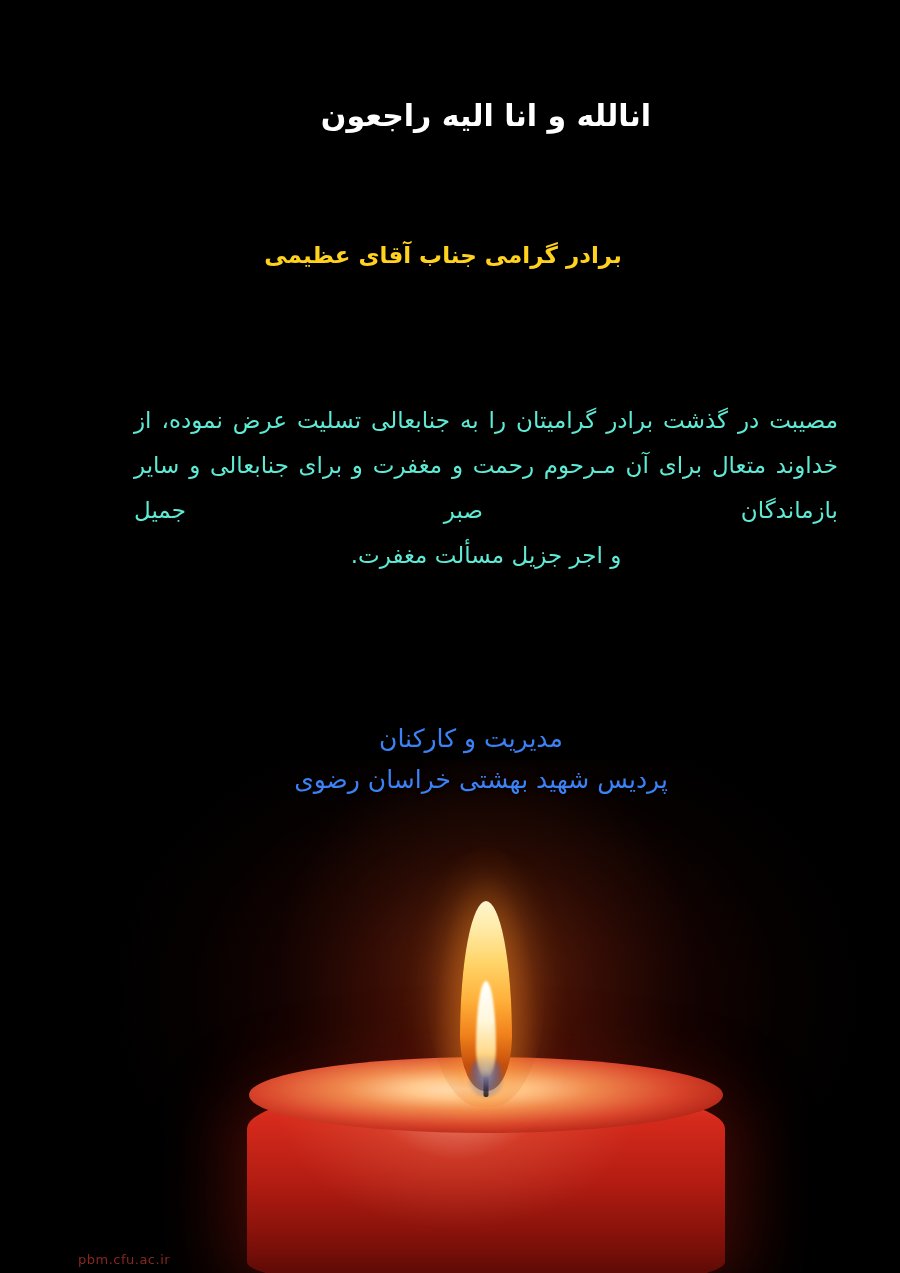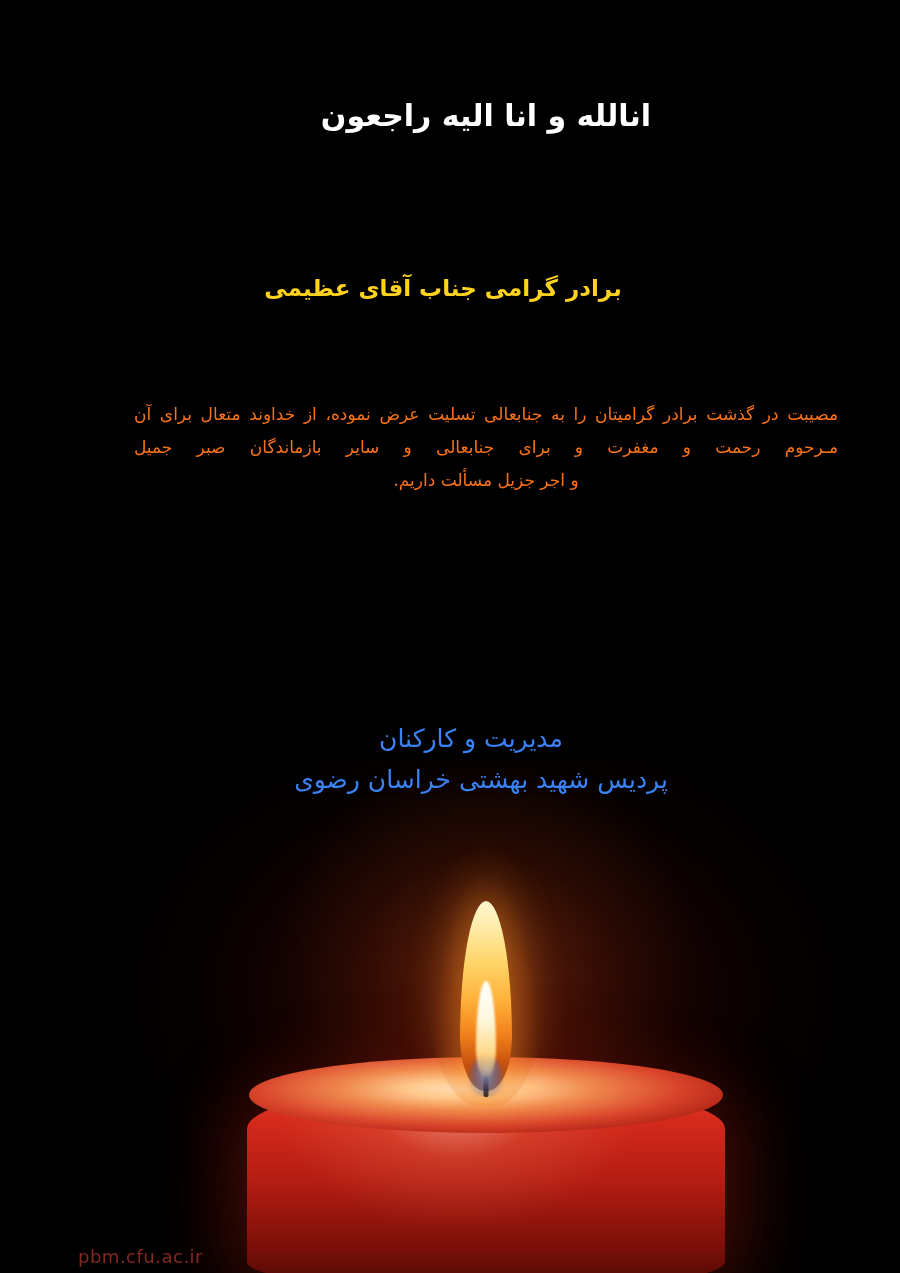--- a/index.html
+++ b/index.html
@@ -72,30 +72,30 @@
     top: 236px;
     right: 66px;
     left: 66px;
     text-align: center;
     color: #ffd21e;
     font-size: 23px;
     font-weight: bold;
     line-height: 1.72;
     text-shadow: 0 0 5px rgba(0,0,0,0.9);
   }
-  .addressee .line1 { display: block; padding-right: 86px; margin-top: 33px; }
+  .addressee .line1 { display: block; padding-right: 86px; }
   .addressee .line2 { display: block; padding-right: 18px; }
 
   .body-text {
     position: absolute;
     top: 398px;
     right: 62px;
     left: 62px;
-    color: #f97316;
-    font-size: 17px;
+    color: #5eead4;
+    font-size: 23px;
     line-height: 1.95;
     text-align: justify;
     text-align-last: justify;
     text-shadow: 0 0 5px rgba(0,0,0,0.9);
   }
   .body-text .last-line {
     display: block;
     text-align: center;
     text-align-last: center;
   }
@@ -218,21 +218,21 @@
     filter: blur(1.5px);
     z-index: 5;
   }
 
   
   .watermark {
     position: absolute;
     left: 6px;
     bottom: 6px;
     color: #8d2b22;
-    font-size: 18px;
+    font-size: 13px;
     letter-spacing: 0.5px;
     opacity: 0.95;
     direction: ltr;
     font-family: "DejaVu Sans", "Liberation Sans", sans-serif;
     z-index: 8;
   }
 </style>
 </head>
 <body>
 
@@ -246,21 +246,21 @@
     <div class="basmala">انالله و انا اليه راجعون</div>
 
     <div class="addressee">
       <span class="line1">برادر گرامی جناب آقای عظیمی</span>
     </div>
 
     <div class="body-text">
       <span>مصیبت در گذشت برادر گرامیتان را به جنابعالی تسلیت</span>
       <span>عرض نموده، از خداوند متعال برای آن مـرحوم رحمت</span>
       <span>و مغفرت و برای جنابعالی و سایر بازماندگان صبر جمیل</span>
-      <span class="last-line">و اجر جزیل مسألت داریم.</span>
+      <span class="last-line">و اجر جزیل مسألت مغفرت.</span>
     </div>
 
     <div class="signature">
       <span class="sig1">مدیریت و کارکنان</span>
       <span class="sig2">پردیس شهید بهشتی خراسان رضوی</span>
     </div>
 
   </div>
 
   <div class="candle-wrap">

